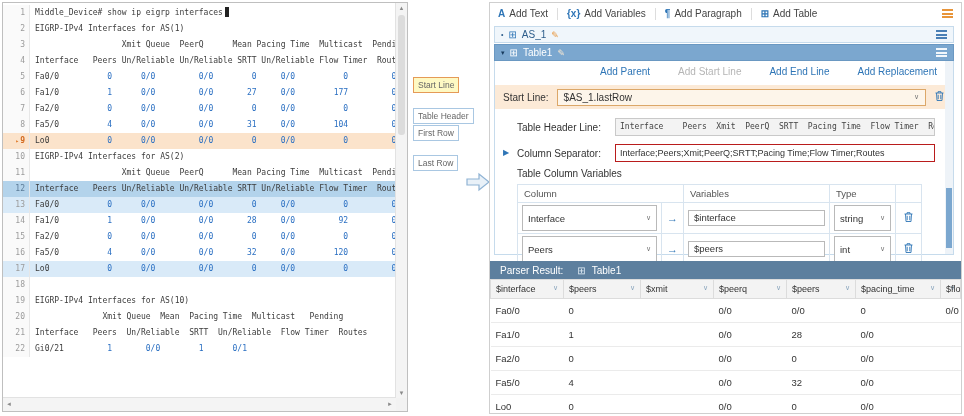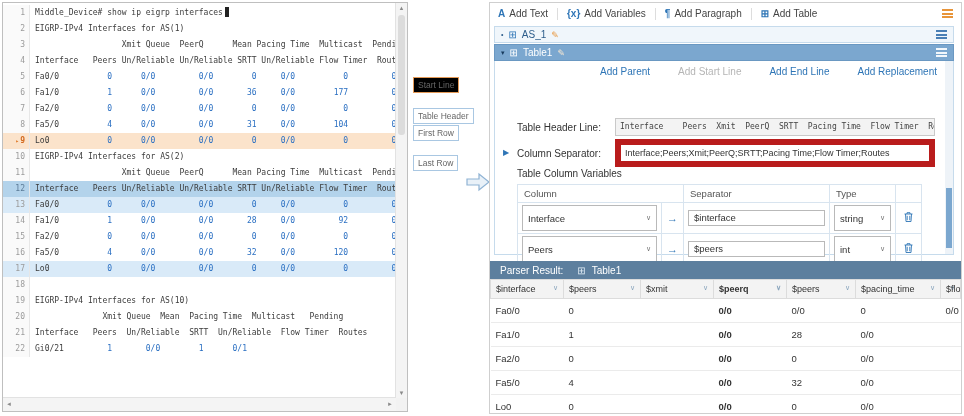--- a/index.html
+++ b/index.html
@@ -29,21 +29,21 @@
   .vscroll .dn{position:absolute;bottom:2px;left:0;right:0;text-align:center;font-size:6px;color:#8a8a8a;}
   .vthumb{position:absolute;top:12px;left:2px;width:7px;height:120px;background:#dcdcdc;border-radius:3px;}
   .hscroll{position:absolute;left:0;right:11px;bottom:0;height:13px;background:#f4f4f4;border-top:1px solid #e2e2e2;}
   .hscroll .lt{position:absolute;left:3px;top:3px;font-size:6px;color:#8a8a8a;}
   .hscroll .rt{position:absolute;right:3px;top:3px;font-size:6px;color:#8a8a8a;}
   .corner{position:absolute;right:0;bottom:0;width:11px;height:13px;background:#f2f2f2;}
 
   
   .mlabel{position:absolute;left:413px;font-size:8.5px;color:#666;padding:2px 4px;background:#fff;
           border:1px solid #a9c7e2;white-space:nowrap;}
-  .mlabel.start{top:77px;border-color:#e59a57;background:#000000;}
+  .mlabel.start{top:77px;border-color:#e59a57;background:#fef9c3;}
   .mlabel.theader{top:108px;}
   .mlabel.frow{top:125px;}
   .mlabel.lrow{top:155px;}
   .bigarrow{position:absolute;left:466px;top:172px;}
 
   
   .rpanel{position:absolute;left:489px;top:2px;width:473px;height:412px;border:1px solid #cfcfcf;
           background:#fff;box-sizing:border-box;}
   .rtoolbar{position:absolute;left:0;top:0;right:0;height:21px;display:flex;align-items:center;
             padding:0 8px;gap:9px;}
@@ -80,21 +80,21 @@
   .slcombo{flex:1;height:17px;background:#fdf5ea;border:1px solid #dca768;display:flex;align-items:center;
            padding:0 6px;font-size:10px;color:#333;box-sizing:border-box;}
   .chev{font-size:7px;color:#777;}
   .slcombo .chev{margin-left:auto;}
   .fieldrow{position:absolute;left:0;right:18px;height:20px;display:flex;align-items:center;
             padding-left:22px;gap:6px;box-sizing:border-box;}
   .thlrow{top:56px;} .csrow{top:82px;}
   .fieldrow label{font-size:10px;color:#333;flex:0 0 92px;}
   .robox{flex:1;height:16px;background:#f3f3f3;border:1px solid #c9c9c9;font-family:"DejaVu Sans Mono",monospace;
          font-size:8px;line-height:16px;white-space:pre;padding:0 4px;color:#444;overflow:hidden;}
-  .inbox{flex:1;height:16px;background:#fff;border:6px solid #b91c1c;font-size:9px;line-height:16px;
+  .inbox{flex:1;height:16px;background:#fff;border:1px solid #b91c1c;font-size:9px;line-height:16px;
          padding:0 4px;color:#333;overflow:hidden;}
   .csmark{position:absolute;left:8px;top:5px;color:#2e75b6;font-size:8px;}
   .tcvtitle{position:absolute;top:107px;left:22px;font-size:10px;color:#333;}
   .vartable{position:absolute;top:123px;left:22px;right:30px;border-collapse:collapse;table-layout:fixed;}
   .vartable th{border:1px solid #d8e4ef;font-size:9.5px;color:#555;font-weight:normal;text-align:left;
                padding:2px 6px;height:13px;}
   .vartable td{border:1px solid #d8e4ef;padding:2px 4px;height:21px;}
   .selbox{height:16px;border:1px solid #b9b9b9;background:#fff;display:flex;align-items:center;
           padding:12px 5px;font-size:9.5px;color:#333;box-sizing:border-box;}
   .selbox .chev{margin-left:auto;}
@@ -113,21 +113,21 @@
   .presheader .grid{color:#dce8f2;font-size:10px;margin-left:8px;}
   .restable{position:absolute;left:0;right:0;top:276px;width:100%;border-collapse:collapse;table-layout:fixed;}
   .restable th{background:#f3f3f3;border:1px solid #dcdcdc;font-size:9px;font-weight:normal;color:#333;
                text-align:left;padding:3px 5px;height:12px;overflow:hidden;white-space:nowrap;}
   .restable th .chev{float:right;color:#8aa5bd;}
   .restable td{font-size:9.5px;color:#333;padding:0 5px;height:23px;border-bottom:1px solid #ebebeb;
                overflow:hidden;white-space:nowrap;}
   .restable th:nth-child(1),.restable td:nth-child(1){width:62px;}
   .restable th:nth-child(2),.restable td:nth-child(2){width:66px;}
   .restable th:nth-child(3),.restable td:nth-child(3){width:62px;}
-  .restable th:nth-child(4),.restable td:nth-child(4){width:62px;font-weight:bold;}
+  .restable th:nth-child(4),.restable td:nth-child(4){width:62px;}
   .restable th:nth-child(5),.restable td:nth-child(5){width:58px;}
   .restable th:nth-child(6),.restable td:nth-child(6){width:74px;}
 </style>
 </head>
 <body>
 
 <div class="stage">
 
   <div class="editor">
     <div class="elines">
@@ -146,21 +146,21 @@
         <div class="erow">
           <span class="ln">4</span>
           <span class="txt">Interface   Peers Un/Reliable Un/Reliable SRTT Un/Reliable Flow Timer  Routes</span>
         </div>
         <div class="erow">
           <span class="ln">5</span>
           <span class="txt">Fa0/0          <span class="num">0</span>      <span class="num">0/0</span>         <span class="num">0/0</span>        <span class="num">0</span>     <span class="num">0/0</span>          <span class="num">0</span>         <span class="num">0</span></span>
         </div>
         <div class="erow">
           <span class="ln">6</span>
-          <span class="txt">Fa1/0          <span class="num">1</span>      <span class="num">0/0</span>         <span class="num">0/0</span>       <span class="num">36</span>     <span class="num">0/0</span>        <span class="num">177</span>         <span class="num">0</span></span>
+          <span class="txt">Fa1/0          <span class="num">1</span>      <span class="num">0/0</span>         <span class="num">0/0</span>       <span class="num">27</span>     <span class="num">0/0</span>        <span class="num">177</span>         <span class="num">0</span></span>
         </div>
         <div class="erow">
           <span class="ln">7</span>
           <span class="txt">Fa2/0          <span class="num">0</span>      <span class="num">0/0</span>         <span class="num">0/0</span>        <span class="num">0</span>     <span class="num">0/0</span>          <span class="num">0</span>         <span class="num">0</span></span>
         </div>
         <div class="erow">
           <span class="ln">8</span>
           <span class="txt">Fa5/0          <span class="num">4</span>      <span class="num">0/0</span>         <span class="num">0/0</span>       <span class="num">31</span>     <span class="num">0/0</span>        <span class="num">104</span>         <span class="num">0</span></span>
         </div>
         <div class="erow hl-start">
@@ -286,20 +286,32 @@
     </div>
 
     <div class="t1body">
       <div class="linksrow">
           <span class="link">Add Parent</span>
           <span class="link disabled">Add Start Line</span>
           <span class="link">Add End Line</span>
           <span class="link">Add Replacement</span>
         </div>
 
+      <div class="slrow">
+        <label>Start Line:</label>
+        <div class="slcombo">
+          <span>$AS_1.lastRow</span>
+          <span class="chev">∨</span>
+        </div>
+        <span>
+          <svg width="11" height="12" viewBox="0 0 11 12">
+              <path d="M1.5 3h8M4 3V1.7h3V3M2.5 3l.5 7.5h5l.5-7.5M4.2 4.8v4.4M6.8 4.8v4.4" stroke="#2e75b6" fill="none" stroke-width="0.9"></path>
+            </svg>
+        </span>
+      </div>
 
       <div class="fieldrow thlrow">
         <label>Table Header Line:</label>
         <div class="robox">Interface    Peers  Xmit  PeerQ  SRTT  Pacing Time  Flow Timer  Routes</div>
       </div>
 
       <div class="fieldrow csrow">
         <span class="csmark">▶</span>
         <label>Column Separator:</label>
         <div class="inbox">Interface;Peers;Xmit;PeerQ;SRTT;Pacing Time;Flow Timer;Routes</div>
@@ -311,21 +323,21 @@
         <colgroup>
             <col style="width:144px">
             <col style="width:22px">
             <col style="width:146px">
             <col style="width:66px">
             <col style="width:26px">
           </colgroup>
         <thead>
           <tr>
             <th colspan="2">Column</th>
-            <th>Separator</th>
+            <th>Variables</th>
             <th>Type</th>
             <th></th>
           </tr>
         </thead>
         <tbody>
             <tr>
               <td>
                 <div class="selbox">
                   <span>Interface</span>
                   <span class="chev">∨</span>

